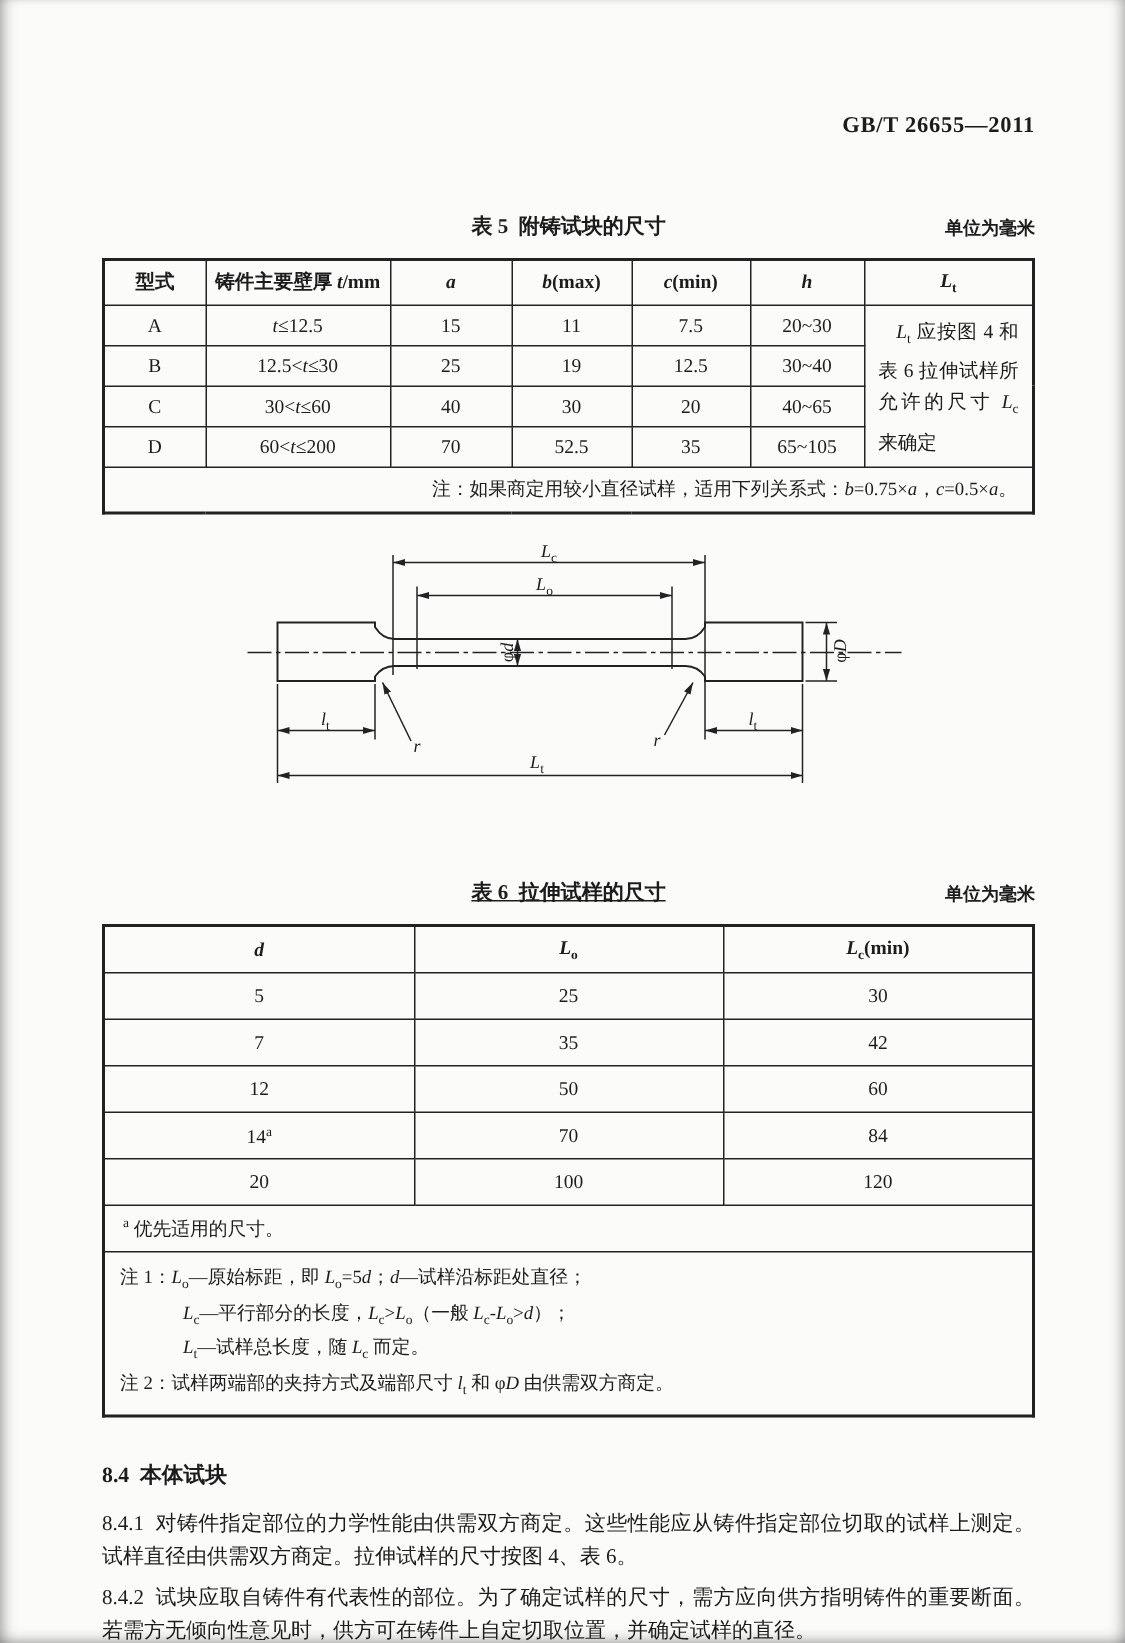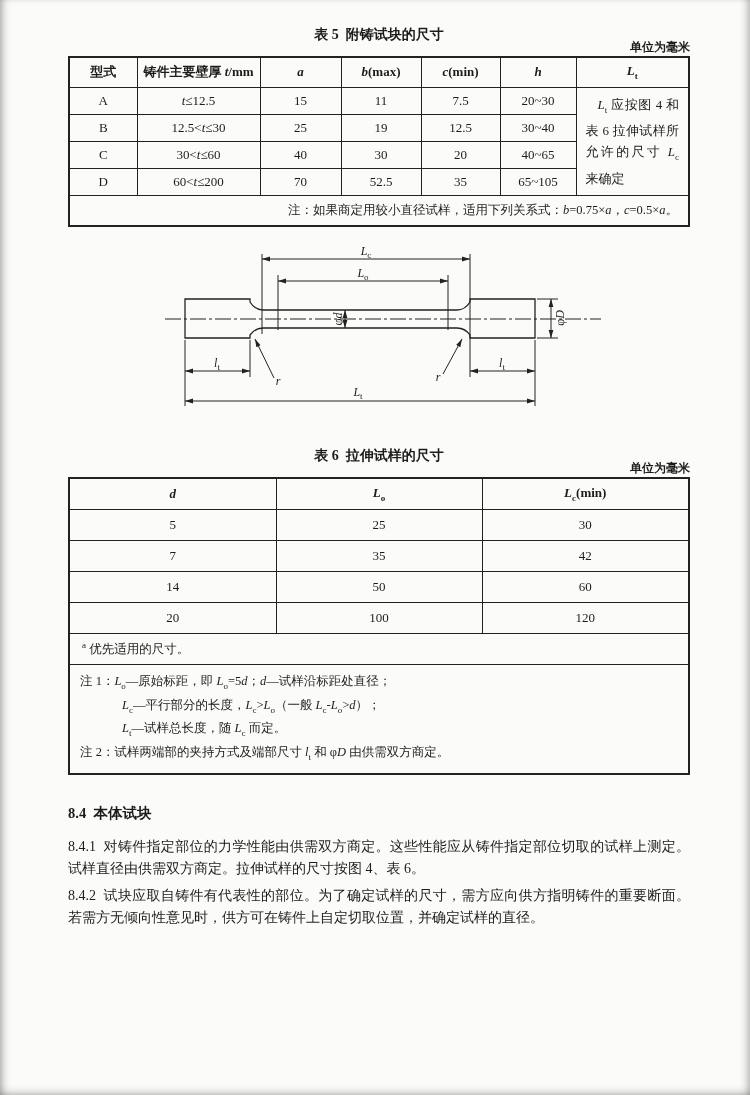--- a/index.html
+++ b/index.html
@@ -10,23 +10,23 @@
     font-family:"Liberation Serif","DejaVu Serif",serif;
     color:#1c1c1c;
     box-shadow:inset 7px 0 9px -5px rgba(0,0,0,.35),
                inset -7px 0 9px -5px rgba(0,0,0,.30),
                inset 0 -7px 9px -5px rgba(0,0,0,.22);
     overflow:hidden;
     box-sizing:border-box;
   }
   .content{margin:0 60px 0 68px;width:622px;}
   .doc-code{padding-top:76px;text-align:right;font-weight:bold;font-size:15px;letter-spacing:.5px;}
-  .title-row{position:relative;margin-top:26px;height:17px;}
+  .title-row{position:relative;margin-top:49px;height:17px;}
   .title-row .tbl-title{display:block;text-align:center;font-weight:bold;font-size:14px;white-space:pre-wrap;}
-  .title-row .unit{position:absolute;right:0;top:13px;font-size:12px;font-weight:bold;}
+  .title-row .unit{position:absolute;right:0;top:2px;font-size:12px;font-weight:bold;}
   table{border-collapse:collapse;width:622px;table-layout:fixed;}
   table{border:2px solid #222;}
   th,td{border:1.5px solid #222;font-size:13px;text-align:center;vertical-align:middle;padding:2px 4px;box-sizing:border-box;}
   .t5{margin-top:13px;}
   .t5 th{height:30px;font-weight:bold;}
   .t5 td{height:27px;}
   .t5 .lt-cell{text-align:justify;text-align-last:left;padding:6px 9px;line-height:21px;font-size:13px;vertical-align:middle;text-indent:12px;}
   .note-cell{text-align:right;padding:6px 10px;font-size:12.5px;height:24px;}
   .t6{margin-top:13px;}
   .t6 th{height:32px;font-weight:bold;}
@@ -35,31 +35,32 @@
   .t6 .notes{text-align:left;padding:7px 10px;font-size:12.5px;line-height:19px;}
   .t6 .notes .cont{padding-left:42px;}
   i{font-style:italic;}
   sub{font-size:9px;}
   sup{font-size:9px;}
   .figure{position:relative;height:177px;margin-top:17px;}
   .figure svg{position:absolute;left:90px;top:0;}
   .fig-label{position:absolute;font-size:12px;white-space:nowrap;transform:translateX(-50%);line-height:12px;}
   .fig-label.rot{transform:translate(-50%,-50%) rotate(-90deg);}
   .fig-caption{margin-top:16px;text-align:center;font-weight:bold;font-size:14px;white-space:pre-wrap;}
-  .t6-title{}
+  .t6-title{text-decoration:underline;}
   .sec-heading{margin-top:29px;font-weight:bold;font-size:14.5px;white-space:pre-wrap;}
   .para{margin-top:13px;font-size:14px;line-height:22px;text-align:justify;white-space:pre-wrap;}
   .para.second{margin-top:5px;}
 </style>
 </head>
 <body>
 
 <div class="page">
   <div class="content">
 
+    <div class="doc-code">GB/T 26655—2011</div>
 
     <div class="title-row">
       <span class="tbl-title">表 5  附铸试块的尺寸</span>
       <span class="unit">单位为毫米</span>
     </div>
 
     <table class="t5">
       <colgroup>
         <col style="width:68px">
           <col style="width:123px">
@@ -188,23 +189,28 @@
         <td>5</td>
         <td>25</td>
         <td>30</td>
       </tr>
       <tr>
         <td>7</td>
         <td>35</td>
         <td>42</td>
       </tr>
       <tr>
-        <td>14</td>
+        <td>12</td>
         <td>50</td>
         <td>60</td>
+      </tr>
+      <tr>
+        <td>14<sup>a</sup></td>
+        <td>70</td>
+        <td>84</td>
       </tr>
       <tr>
         <td>20</td>
         <td>100</td>
         <td>120</td>
       </tr>
       <tr>
         <td class="fnote" colspan="3"><sup>a</sup> 优先适用的尺寸。</td>
       </tr>
       <tr>

